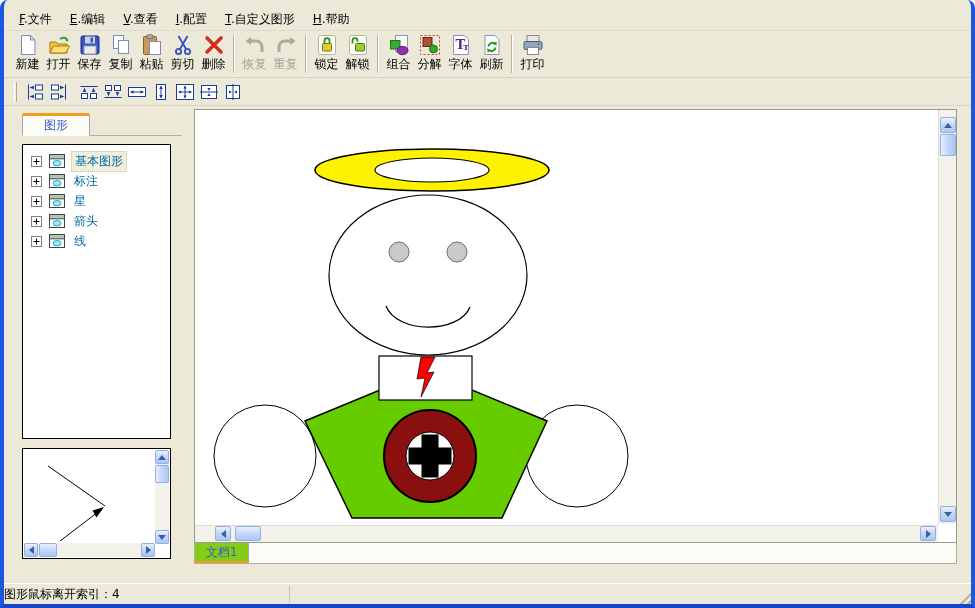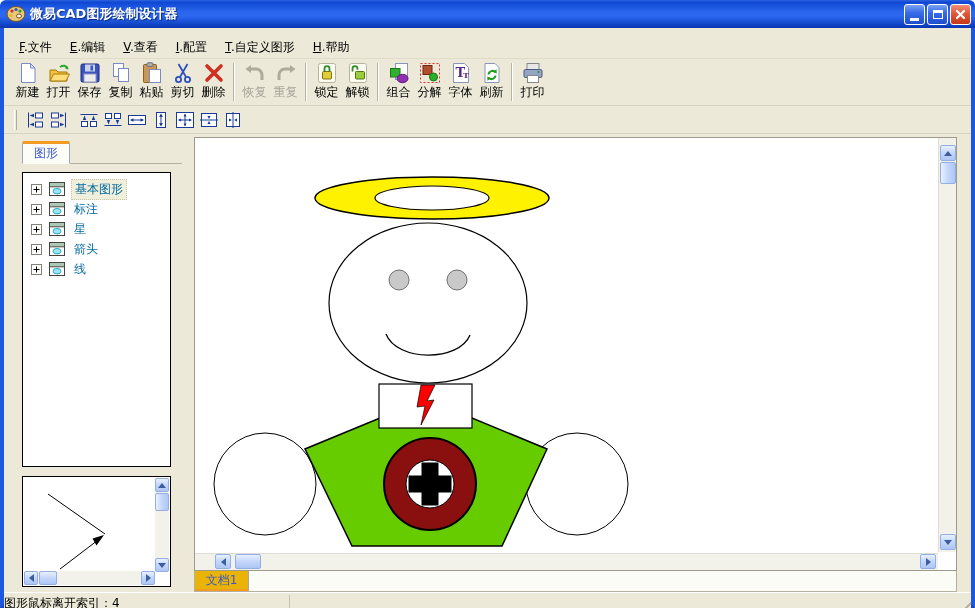--- a/index.html
+++ b/index.html
@@ -37,21 +37,21 @@
   .grip { width:3px; height:20px; border-left:1px solid #fff; border-right:1px solid #B0AC9C; margin-right:6px; }
   .al-btn { width:24px; height:24px; display:flex; align-items:center; justify-content:center; border:1px solid transparent; }
   .al-gap { width:6px; }
 
   
   .main { flex:1; display:flex; background:#ECE9D8; }
 
   
   .sidebar { width:186px; flex:0 0 186px; padding:5px 0 0 18px; }
   .tabstrip { height:25px; position:relative; border-bottom:1px solid #B4B0A0; width:160px; }
-  .tab { position:absolute; left:0; bottom:-1px; height:23px; width:48px; background:#FDFDF8; border:1px solid #9CA8B4; border-top:3px solid #F49B21; border-bottom:1px solid #FDFDF8; display:flex; align-items:center; justify-content:center; font-size:12px; color:#3A5AC8; border-radius:2px 2px 0 0; }
+  .tab { position:absolute; left:0; bottom:-1px; height:23px; width:68px; background:#FDFDF8; border:1px solid #9CA8B4; border-top:3px solid #F49B21; border-bottom:1px solid #FDFDF8; display:flex; align-items:center; justify-content:center; font-size:12px; color:#3A5AC8; border-radius:2px 2px 0 0; }
   .treebox { margin-top:8px; width:149px; height:295px; background:#fff; border:1px solid #000; padding-top:6px; overflow:hidden; }
   .tree-row { height:20px; display:flex; align-items:center; padding-left:8px; }
   .tree-row .plus { flex:0 0 11px; margin-right:7px; }
   .tree-row .ticon16 { flex:0 0 16px; margin-right:6px; }
   .tree-label { font-size:12px; color:#0369a1; padding:1px 3px; white-space:nowrap; }
   .tree-label.selected { background:#EFEFDB; border:1px dotted #C8C4A8; }
   .previewbox { margin-top:9px; width:149px; height:111px; background:#fff; border:1px solid #000; position:relative; }
   .pv-canvas { position:absolute; left:0; top:0; }
 
   
@@ -66,58 +66,36 @@
   .sb-track-v { position:absolute; background:#F2F1EA; }
   .sb-track-h { position:absolute; background:#F2F1EA; }
 
   
   .canvas-area { flex:1; padding:3px 14px 0 4px; display:flex; flex-direction:column; }
   .canvas-container { border:1px solid #9C9A8C; height:434px; position:relative; background:#fff; }
   .draw-surface { position:absolute; left:0; top:0; width:747px; height:414px; background:#fff; }
   .cv-vscroll { position:absolute; right:0; top:0; width:18px; height:414px; background:#F2F1EA; border-left:1px solid #E0DED4; }
   .cv-hscroll { position:absolute; left:0; bottom:0; height:17px; width:calc(100% - 18px); background:#F2F1EA; border-top:1px solid #E0DED4; }
   .doc-tabstrip { height:21px; background:#FCFCF6; border:1px solid #B4B0A0; border-top:none; display:flex; }
-  .doc-tab { width:54px; height:100%; background:#eab308; border-right:1px solid #9CA8B4; border-bottom:2px solid #F49B21; display:flex; align-items:center; justify-content:center; font-size:12px; color:#3A5AC8; }
+  .doc-tab { width:54px; height:100%; background:#84cc16; border-right:1px solid #9CA8B4; border-bottom:2px solid #F49B21; display:flex; align-items:center; justify-content:center; font-size:12px; color:#3A5AC8; }
 
   
   .statusbar { height:21px; flex:0 0 21px; background:#ECE9D8; border-top:1px solid #FFFFFF; display:flex; align-items:center; position:relative; }
   .status-panel { font-size:12px; color:#000; padding:0 0; width:286px; border-right:1px solid #C8C4B4; height:17px; display:flex; align-items:center; white-space:nowrap; }
   .grip-corner { position:absolute; right:0; bottom:0; width:15px; height:15px;
      background:repeating-linear-gradient(135deg, transparent 0 3px, #B8B4A4 3px 5px);
      clip-path:polygon(100% 0, 100% 100%, 0 100%); }
 
   svg { display:block; }
 </style>
 </head>
 <body>
 
 <div class="window">
 
-  <div class="titlebar">
-    <svg class="title-icon" viewBox="0 0 20 18">
-      <ellipse cx="10" cy="9" rx="9" ry="7.5" fill="#E8C87A" stroke="#7A4A18"></ellipse>
-      <ellipse cx="13" cy="11" rx="2.4" ry="2" fill="#fff" stroke="#7A4A18"></ellipse>
-      <circle cx="6" cy="6" r="1.6" fill="#D03020"></circle>
-      <circle cx="10" cy="4.5" r="1.6" fill="#2858C8"></circle>
-      <circle cx="14" cy="6" r="1.6" fill="#28A028"></circle>
-      <circle cx="5" cy="10.5" r="1.6" fill="#E8B818"></circle>
-    </svg>
-    <span class="title-text">微易CAD图形绘制设计器</span>
-    <div class="winbtn min">
-        <span class="glyph-min"></span>
-      </div>
-    <div class="winbtn max">
-        <span class="glyph-max"></span>
-      </div>
-    <div class="winbtn close">
-      <svg width="11" height="11" viewBox="0 0 11 11">
-          <path d="M2 2 L9 9 M9 2 L2 9" stroke="#fff" stroke-width="2.2" stroke-linecap="round"></path>
-        </svg>
-    </div>
-  </div>
 
   <div class="menubar">
     <span class="menu-item"><span class="hk">F</span><span>.</span><span>文件</span></span>
     <span class="menu-item"><span class="hk">E</span><span>.</span><span>编辑</span></span>
     <span class="menu-item"><span class="hk">V</span><span>.</span><span>查看</span></span>
     <span class="menu-item"><span class="hk">I</span><span>.</span><span>配置</span></span>
     <span class="menu-item"><span class="hk">T</span><span>.</span><span>自定义图形</span></span>
     <span class="menu-item"><span class="hk">H</span><span>.</span><span>帮助</span></span>
   </div>
 

